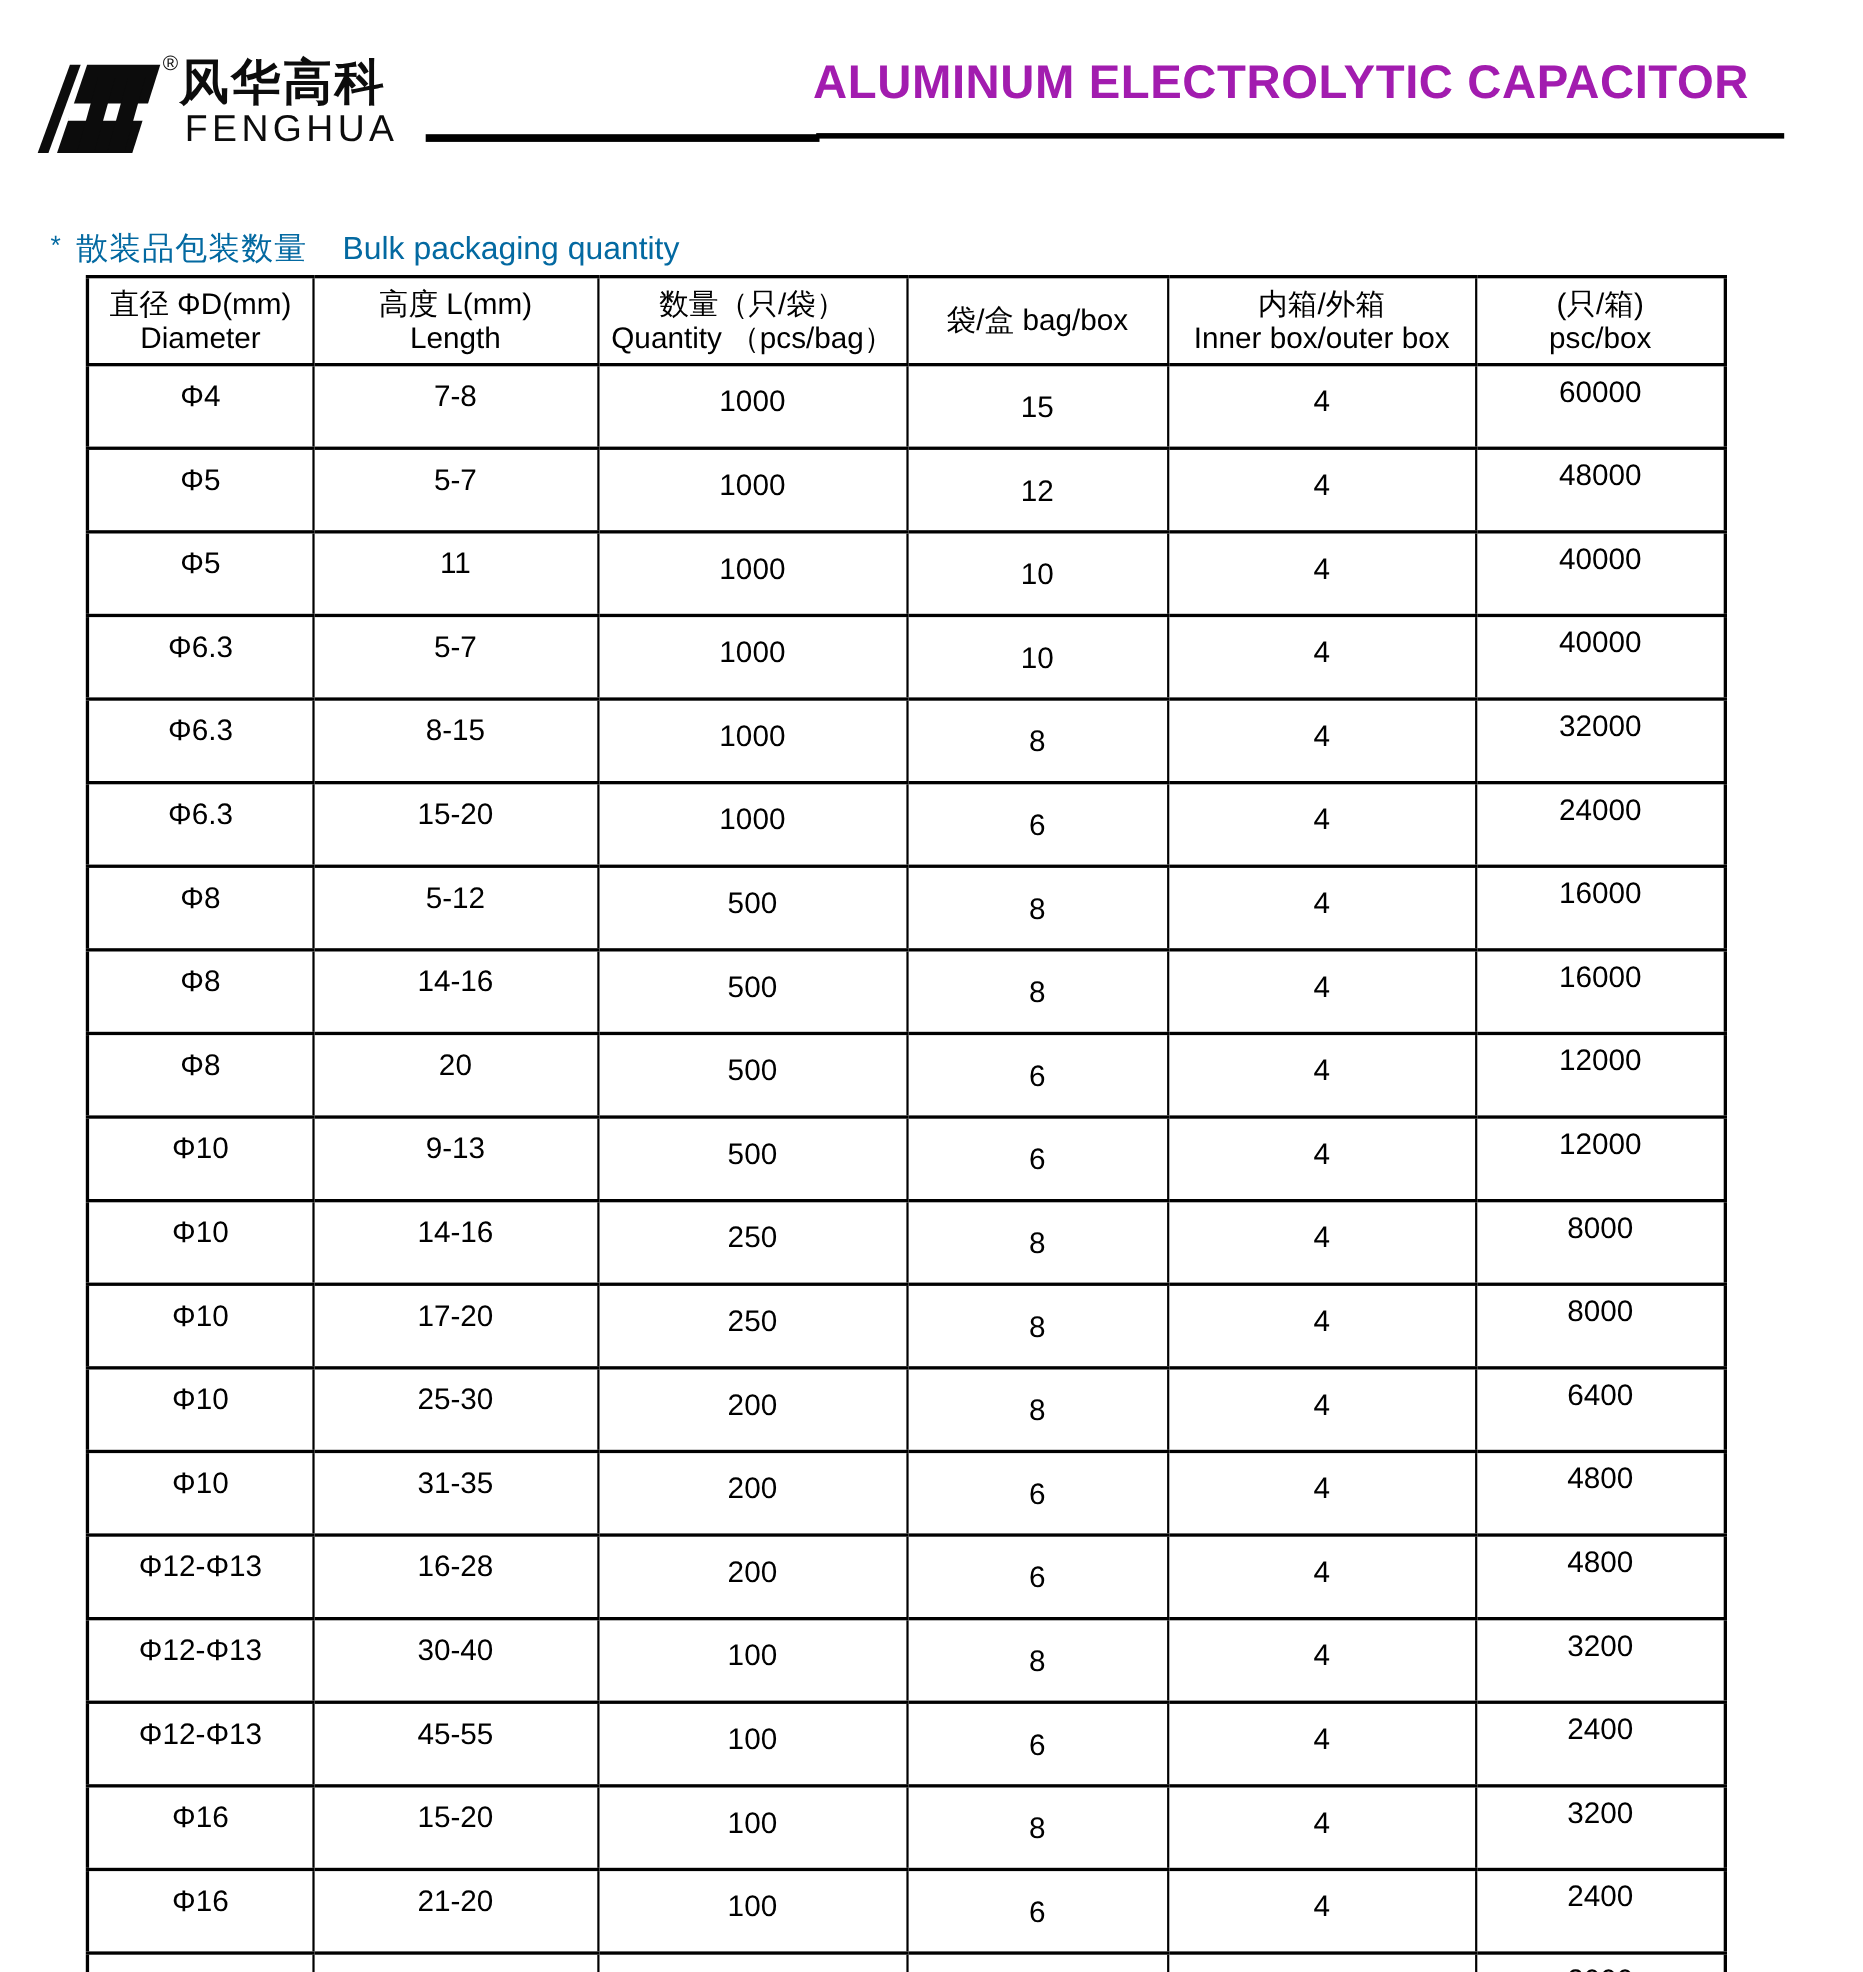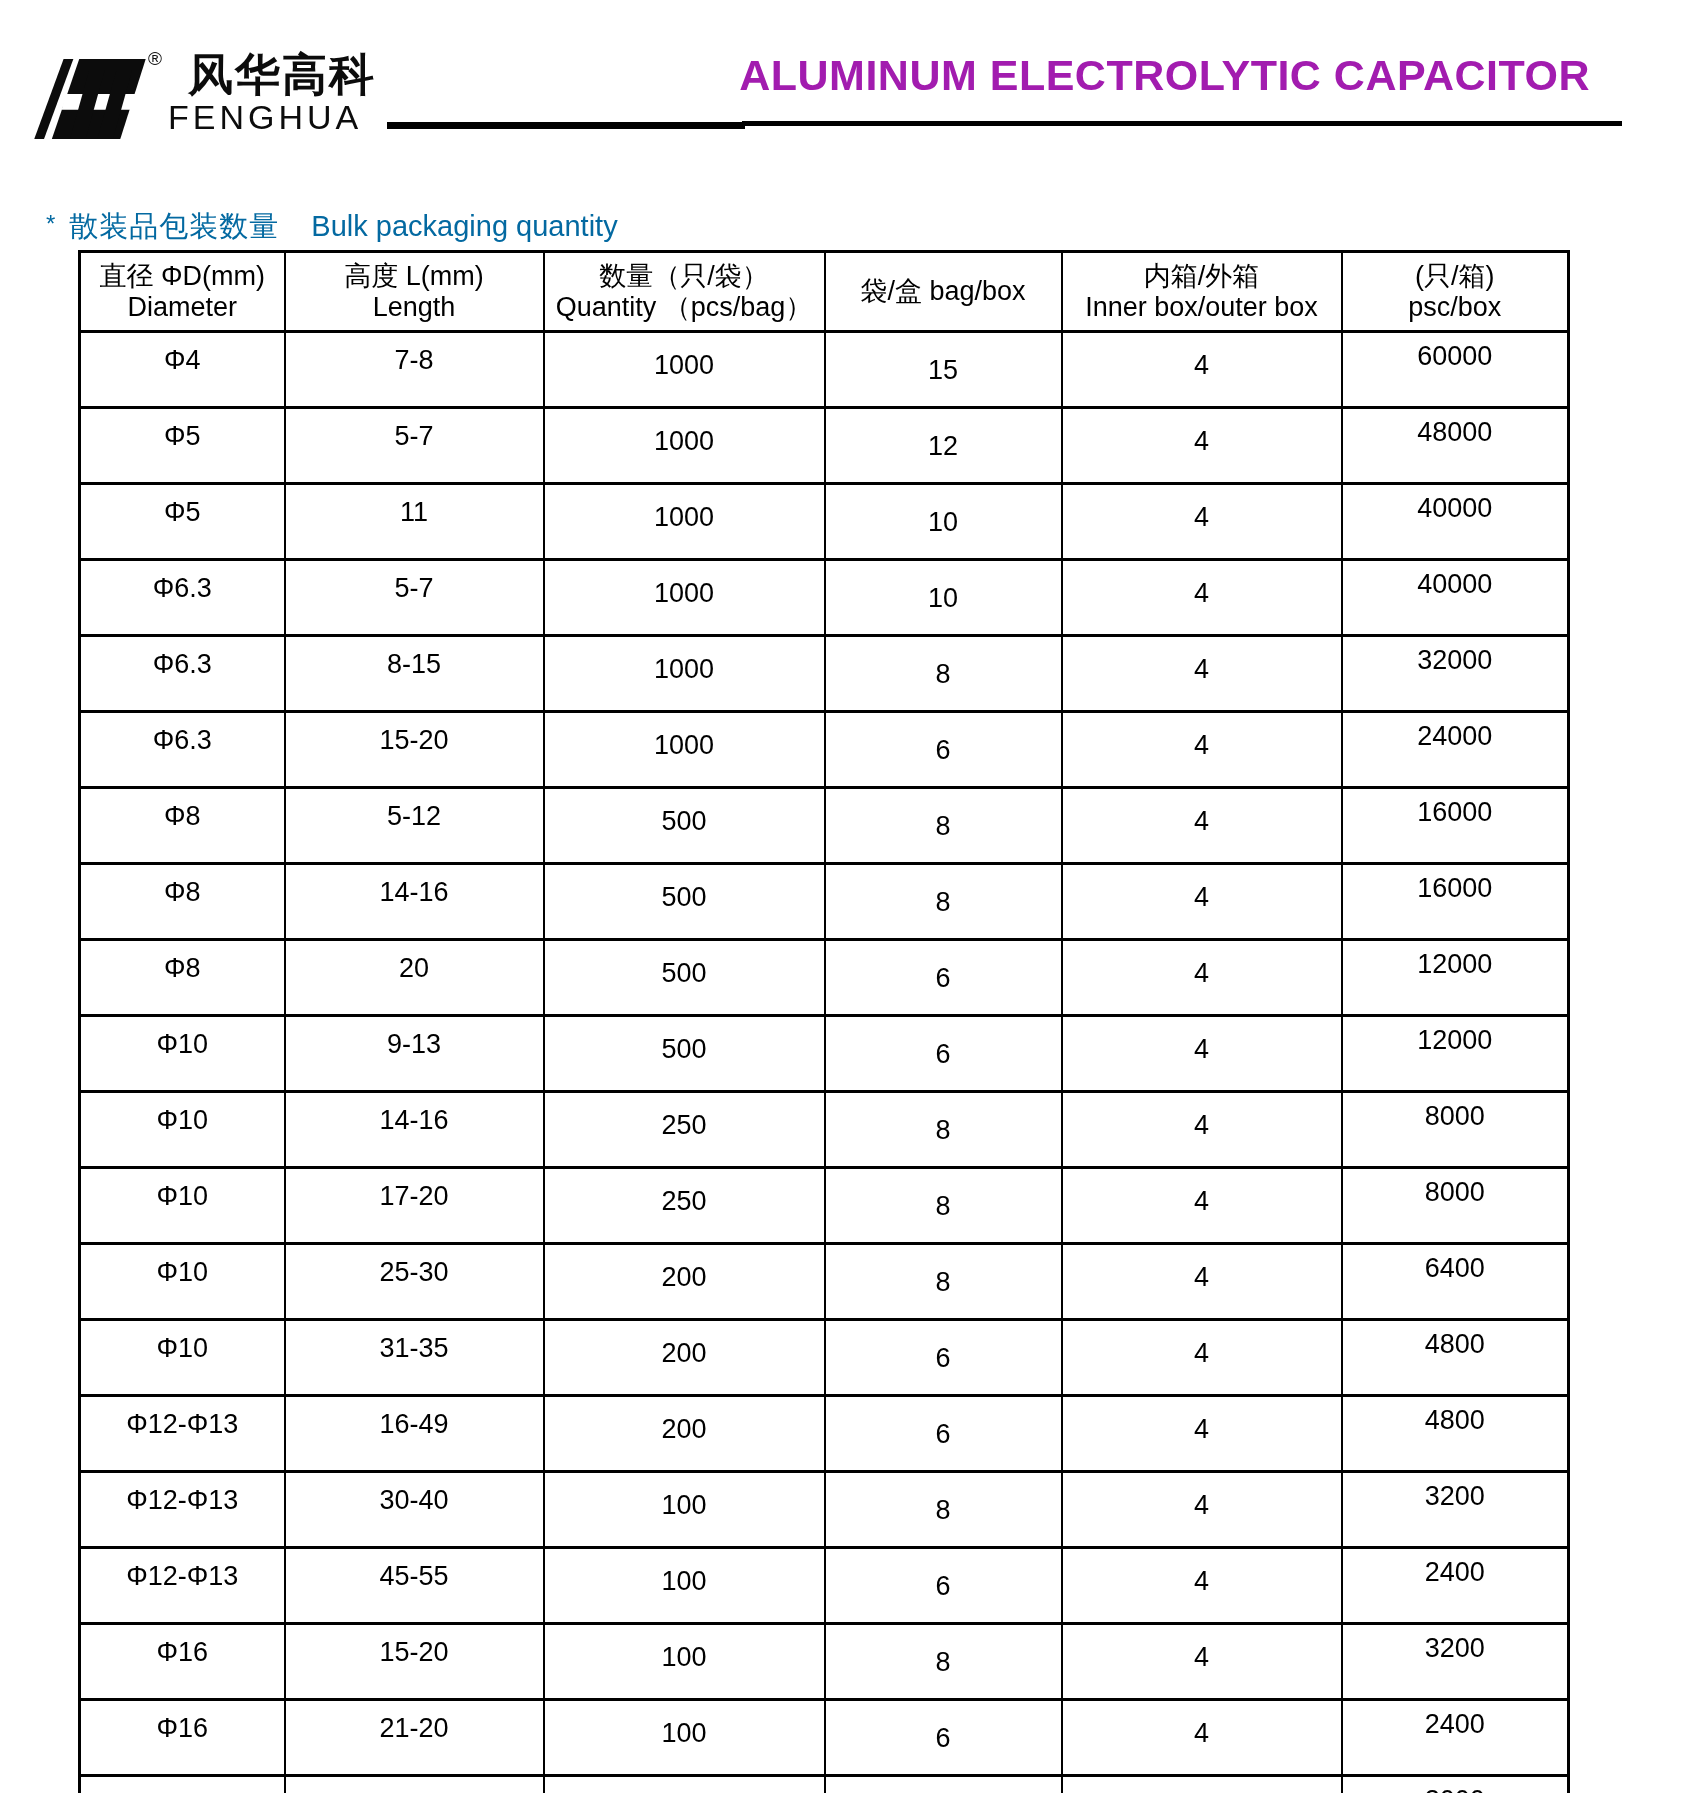--- a/index.html
+++ b/index.html
@@ -3,21 +3,21 @@
 <meta charset="utf-8">
 <style>
   html,body{margin:0;padding:0;background:#fff;}
   .page{
     position:relative;width:1694px;height:1793px;background:#ffffff;
     font-family:"Liberation Sans", sans-serif;color:#111;overflow:hidden;
   }
   
   .logo-icon{position:absolute;left:30px;top:55px;width:118px;height:88px;}
   .reg-mark{position:absolute;left:148px;top:48px;font-size:19px;color:#111;}
-  .brand-cn{position:absolute;left:188px;top:52px;font-size:45px;font-weight:700;letter-spacing:2px;line-height:1;color:#0c0c0c;}
+  .brand-cn{position:absolute;left:163px;top:52px;font-size:45px;font-weight:700;letter-spacing:2px;line-height:1;color:#0c0c0c;}
   .brand-en{position:absolute;left:168px;top:100px;font-size:34px;font-weight:500;letter-spacing:4px;line-height:1;color:#0c0c0c;}
   .doc-title{
     position:absolute;top:54px;right:104px;margin:0;
     font-size:43px;font-weight:700;letter-spacing:0.5px;line-height:1;color:#a21caf;white-space:nowrap;
   }
   .rule-a{position:absolute;left:387px;top:122px;width:358px;height:7px;background:#000;}
   .rule-b{position:absolute;left:742px;top:121px;width:880px;height:5px;background:#000;}
   
   .section-heading{position:absolute;left:46px;top:208px;font-size:29px;line-height:32px;color:#0369a1;white-space:nowrap;}
   .section-heading .star{font-size:24px;vertical-align:4px;margin-right:14px;}
@@ -213,21 +213,21 @@
         <tr>
           <td class="c1">Φ10</td>
           <td class="c2">31-35</td>
           <td class="c3">200</td>
           <td class="c4">6</td>
           <td class="c5">4</td>
           <td class="c6">4800</td>
         </tr>
         <tr>
           <td class="c1">Φ12-Φ13</td>
-          <td class="c2">16-49</td>
+          <td class="c2">16-28</td>
           <td class="c3">200</td>
           <td class="c4">6</td>
           <td class="c5">4</td>
           <td class="c6">4800</td>
         </tr>
         <tr>
           <td class="c1">Φ12-Φ13</td>
           <td class="c2">30-40</td>
           <td class="c3">100</td>
           <td class="c4">8</td>

